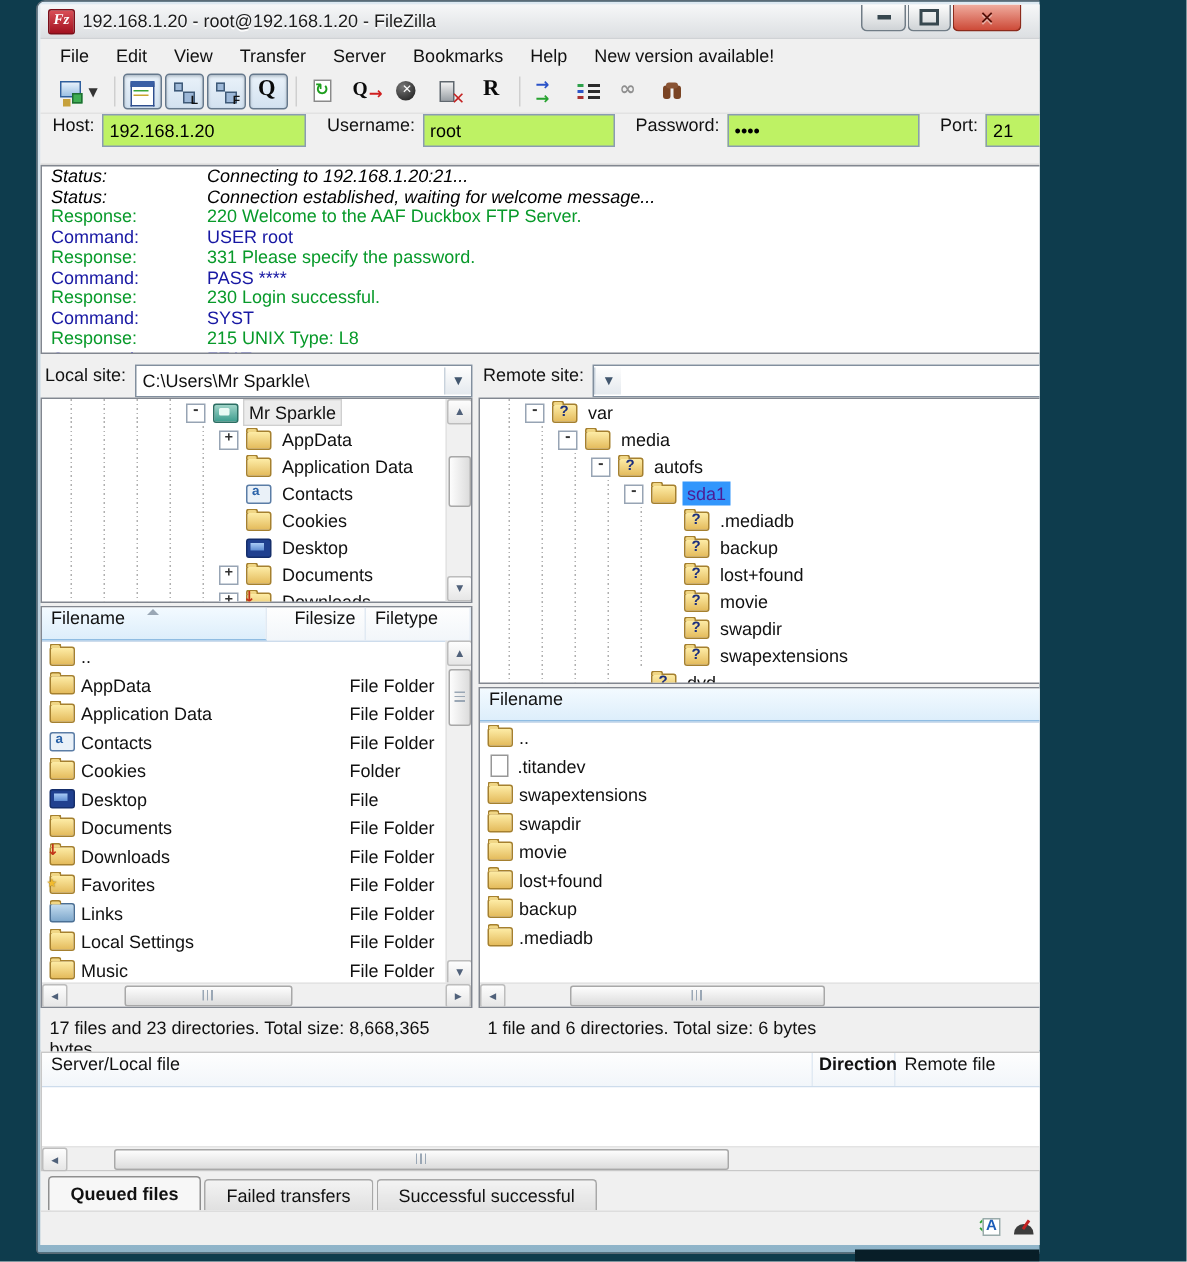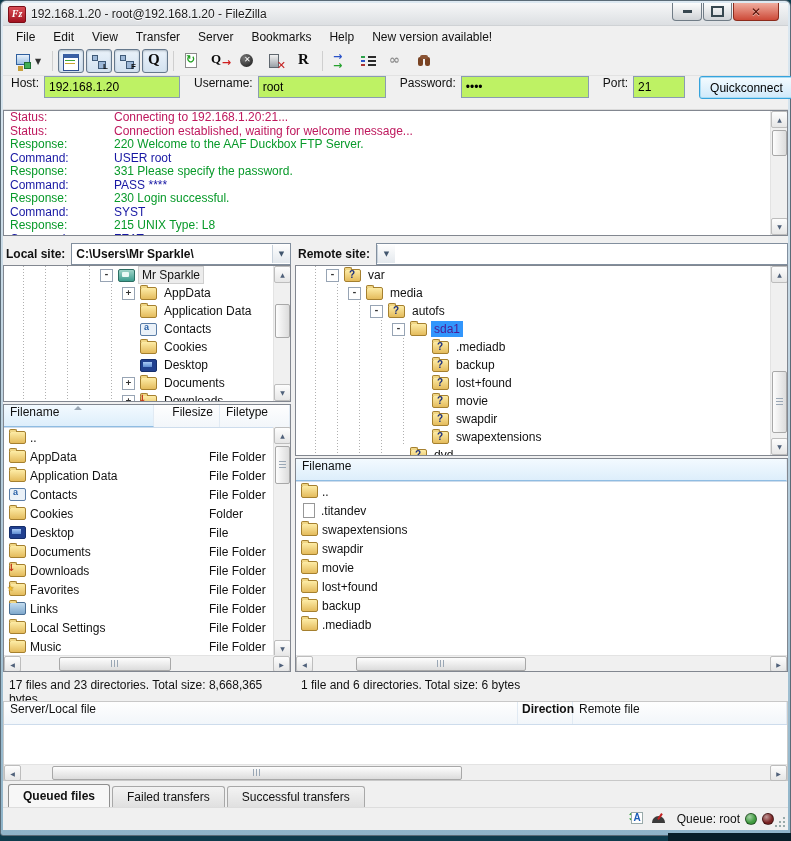--- a/index.html
+++ b/index.html
@@ -1,17 +1,17 @@
 <!DOCTYPE html>
 <html><head>
 <meta charset="utf-8">
 <style>
   html,body{margin:0;padding:0;}
   body{width:791px;height:841px;overflow:hidden;background:#0e3c4d;font-family:"Liberation Sans",sans-serif;font-size:12px;color:#111;}
-  #app{position:relative;width:791px;height:841px;overflow:hidden;}
+  #app{position:relative;width:669px;height:841px;overflow:hidden;margin-left:24px;}
   .abs{position:absolute;box-sizing:border-box;}
   .glyph{font-family:"DejaVu Sans","Liberation Sans",sans-serif;}
 
   
   .frame-edge{left:0;top:0;width:791px;height:836px;border:1px solid #5a6b77;border-radius:6px 6px 3px 3px;background:linear-gradient(180deg,#dde9f2 0%,#b9cfdd 55%,#8fb4c9 100%);}
   .frame-fill{left:3px;top:3px;width:785px;height:827px;background:#f0f0f0;}
   .desktop-dark{right:0;bottom:0;width:123px;height:8px;background:#081e28;}
 
   
   .titlebar{left:3px;top:3px;width:785px;height:23px;display:flex;align-items:center;padding-left:5px;background:linear-gradient(#f6f7f8,#dcdfe2);border-bottom:1px solid #cfd2d5;}
@@ -64,27 +64,27 @@
   
   .quickbar{left:3px;top:76px;width:785px;height:34px;display:flex;align-items:flex-start;background:#f0f0f0;border-bottom:1px solid #dadada;padding-left:8px;}
   .quickbar label{margin-right:5px;white-space:nowrap;}
   .qinput{height:20px;border:1px solid #8a9cb2;background:#bef264;font:12px "Liberation Sans",sans-serif;padding:0 4px;margin-right:14px;}
   .qc-btn{height:23px;padding:0 10px;border:1px solid #36a3dc;border-radius:3px;background:linear-gradient(#f4fbff,#cfe9fa);box-shadow:0 0 0 1px #a8dcf5 inset;font:12px "Liberation Sans",sans-serif;}
 
   
   .logpanel{left:3px;top:110px;width:785px;height:126px;background:#fff;border:1px solid #828790;overflow:hidden;}
   .log-row{display:flex;line-height:13.5px;white-space:nowrap;}
   .log-label{width:104px;flex:none;padding-left:6px;}
-  .t-status .log-label,.t-status .log-text{color:#be185d;}
+  .t-status .log-label,.t-status .log-text{color:#000000;font-style:italic;}
   .t-command .log-label,.t-command .log-text{color:#1717a3;}
   .t-response .log-label,.t-response .log-text{color:#089a2a;}
   .log-vsb{right:0;top:0;}
 
   
-  .sitebar{height:22px;display:flex;align-items:center;font-weight:bold;}
+  .sitebar{height:22px;display:flex;align-items:flex-start;}
   .sitebar .sb-label{margin:0 6px 0 3px;white-space:nowrap;}
   .combo{flex:1;height:20px;border:1px solid #828f9e;background:#fff;display:flex;align-items:center;}
   .combo .combo-text{flex:1;padding:0 4px;white-space:nowrap;overflow:hidden;}
   .combo .combo-arrow{width:17px;height:18px;border-left:1px solid #c8d2dc;background:linear-gradient(#fdfdfd,#e4e9ee);display:flex;align-items:center;justify-content:center;font-size:7px;color:#41566e;}
 
   
   .treepanel{background:#fff;border:1px solid #828790;overflow:hidden;}
   .tree-row{display:flex;align-items:center;height:18px;padding-left:8px;white-space:nowrap;}
   .tg{width:22px;height:18px;flex:none;background-image:repeating-linear-gradient(#b0b0b0 0 1px,transparent 1px 3px);background-size:1px 100%;background-position:11px 0;background-repeat:no-repeat;}
   .exp{width:11px;height:11px;flex:none;border:1px solid #97a4b4;background:#fff;font:bold 9px/9px "DejaVu Sans Mono",monospace;text-align:center;color:#333;margin-right:4px;}
@@ -691,21 +691,21 @@
     <div class="sb-h abs" style="left:0;bottom:0;width:783px;">
       <div class="sb-btn glyph abs" style="left:0;top:0;">◀</div>
       <div class="sb-thumb grip" style="left:48px;width:410px;"></div>
       <div class="sb-btn glyph abs" style="right:0;top:0;">▶</div>
     </div>
   </div>
 
   <div class="abs tabsbar">
       <span class="tab active">Queued files</span>
       <span class="tab">Failed transfers</span>
-      <span class="tab">Successful transfers</span>
+      <span class="tab">Successful successful</span>
     </div>
 
   <div class="abs statusbar">
     <span class="i-transfer-type"></span>
     <span class="i-speed-limits"></span>
     <span>Queue: root</span>
     <span class="light" id="light-0" style="background: radial-gradient(circle at 35% 30%, rgba(255, 255, 255, 0.533), transparent 60%), rgb(63, 155, 63);"></span>
     <span class="light" id="light-1" style="background: radial-gradient(circle at 35% 30%, rgba(255, 255, 255, 0.533), transparent 60%), rgb(122, 35, 35);"></span>
     <span class="resize-grip"></span>
   </div>

